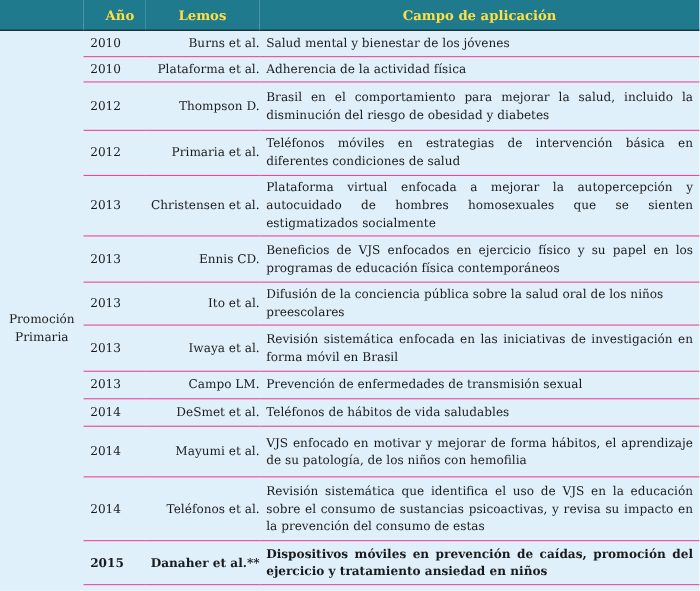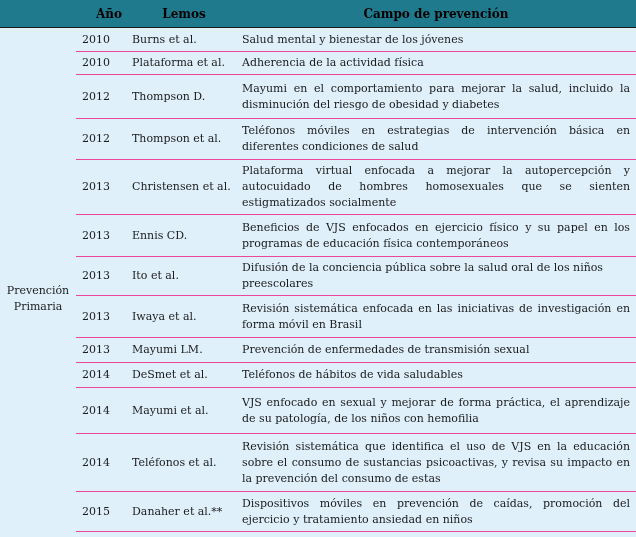--- a/index.html
+++ b/index.html
@@ -4,77 +4,77 @@
 <style>
   html, body { margin: 0; padding: 0; background: #ffffff; }
   body { width: 636px; height: 537px; overflow: hidden; font-family: "DejaVu Serif", serif; }
   .table-wrap { position: relative; width: 636px; height: 537px; }
   table { border-collapse: collapse; width: 636px; table-layout: fixed; background: #dff0fb; }
   col.c-cat { width: 76px; }
   col.c-year { width: 56px; }
   col.c-author { width: 104px; }
   col.c-field { width: 400px; }
   thead th {
-    background: #1e7a8c; color: #000000; font-weight: bold;
+    background: #1e7a8c; color: #fde047; font-weight: bold;
     font-size: 12px; height: 27px; padding: 0; text-align: center;
     border-bottom: 1px solid #1a1a1a;
   }
   thead th.h-year { text-align: left; padding-left: 20px; }
   tbody td {
     font-size: 11px; color: #1a1a1a; padding: 0; vertical-align: middle;
     border-bottom: 1px solid #ec4899; line-height: 16px;
   }
   td.cat { border-bottom: 1px solid #1a1a1a; text-align: center; font-size: 11px; line-height: 16px; }
   td.year { padding-left: 6px; }
-  td.author { text-align: left; }
+  td.author { text-align: right; }
   td.field { padding: 3px 6px 3px 6px; text-align: justify; }
   td.field.single { text-align: left; }
 </style>
 </head>
 <body>
 
 <div class="table-wrap">
   <table>
     <colgroup>
       <col class="c-cat">
         <col class="c-year">
         <col class="c-author">
         <col class="c-field">
     </colgroup>
     <thead>
       <tr>
         <th></th>
         <th class="h-year">Año</th>
         <th>Lemos</th>
-        <th>Campo de prevención</th>
+        <th>Campo de aplicación</th>
       </tr>
     </thead>
     <tbody id="tbody">
         <tr style="height: 24px;">
           <td class="cat" rowspan="14">
-            <div>Prevención</div>
+            <div>Promoción</div>
             <div>Primaria</div>
           </td>
           <td class="year">2010</td>
           <td class="author">Burns et al.</td>
           <td class="field single">Salud mental y bienestar de los jóvenes</td>
         </tr>
         <tr style="height: 23px;">
           <td class="year">2010</td>
           <td class="author">Plataforma et al.</td>
           <td class="field single">Adherencia de la actividad física</td>
         </tr>
         <tr style="height: 44px;">
           <td class="year">2012</td>
           <td class="author">Thompson D.</td>
-          <td class="field">Mayumi en el comportamiento para mejorar la salud, incluido la disminución del riesgo de obesidad y diabetes</td>
+          <td class="field">Brasil en el comportamiento para mejorar la salud, incluido la disminución del riesgo de obesidad y diabetes</td>
         </tr>
         <tr style="height: 41px;">
           <td class="year">2012</td>
-          <td class="author">Thompson et al.</td>
+          <td class="author">Primaria et al.</td>
           <td class="field">Teléfonos móviles en estrategias de intervención básica en diferentes condiciones de salud</td>
         </tr>
         <tr style="height: 43px;">
           <td class="year">2013</td>
           <td class="author">Christensen et al.</td>
           <td class="field">Plataforma virtual enfocada a mejorar la autopercepción y autocuidado de hombres homosexuales que se sienten estigmatizados socialmente</td>
         </tr>
         <tr style="height: 42px;">
           <td class="year">2013</td>
           <td class="author">Ennis CD.</td>
@@ -85,39 +85,39 @@
           <td class="author">Ito et al.</td>
           <td class="field single">Difusión de la conciencia pública sobre la salud oral de los niños preescolares</td>
         </tr>
         <tr style="height: 42px;">
           <td class="year">2013</td>
           <td class="author">Iwaya et al.</td>
           <td class="field">Revisión sistemática enfocada en las iniciativas de investigación en forma móvil en Brasil</td>
         </tr>
         <tr style="height: 25px;">
           <td class="year">2013</td>
-          <td class="author">Mayumi LM.</td>
+          <td class="author">Campo LM.</td>
           <td class="field single">Prevención de enfermedades de transmisión sexual</td>
         </tr>
         <tr style="height: 25px;">
           <td class="year">2014</td>
           <td class="author">DeSmet et al.</td>
           <td class="field single">Teléfonos de hábitos de vida saludables</td>
         </tr>
         <tr style="height: 46px;">
           <td class="year">2014</td>
           <td class="author">Mayumi et al.</td>
-          <td class="field">VJS enfocado en sexual y mejorar de forma práctica, el aprendizaje de su patología, de los niños con hemofilia</td>
+          <td class="field">VJS enfocado en motivar y mejorar de forma hábitos, el aprendizaje de su patología, de los niños con hemofilia</td>
         </tr>
         <tr style="height: 58px;">
           <td class="year">2014</td>
           <td class="author">Teléfonos et al.</td>
           <td class="field">Revisión sistemática que identifica el uso de VJS en la educación sobre el consumo de sustancias psicoactivas, y revisa su impacto en la prevención del consumo de estas</td>
         </tr>
-        <tr style="height: 40px;">
+        <tr style="height: 40px; font-weight: bold;">
           <td class="year">2015</td>
           <td class="author">Danaher et al.**</td>
           <td class="field">Dispositivos móviles en prevención de caídas, promoción del ejercicio y tratamiento ansiedad en niños</td>
         </tr>
         <tr style="height: 28px;">
           <td class="year">2015</td>
           <td class="author">Shoemaker EZ.**</td>
           <td class="field single">Prevención y tratamiento de enfermedades psiquiátricas como la depresión</td>
         </tr>
       </tbody>

